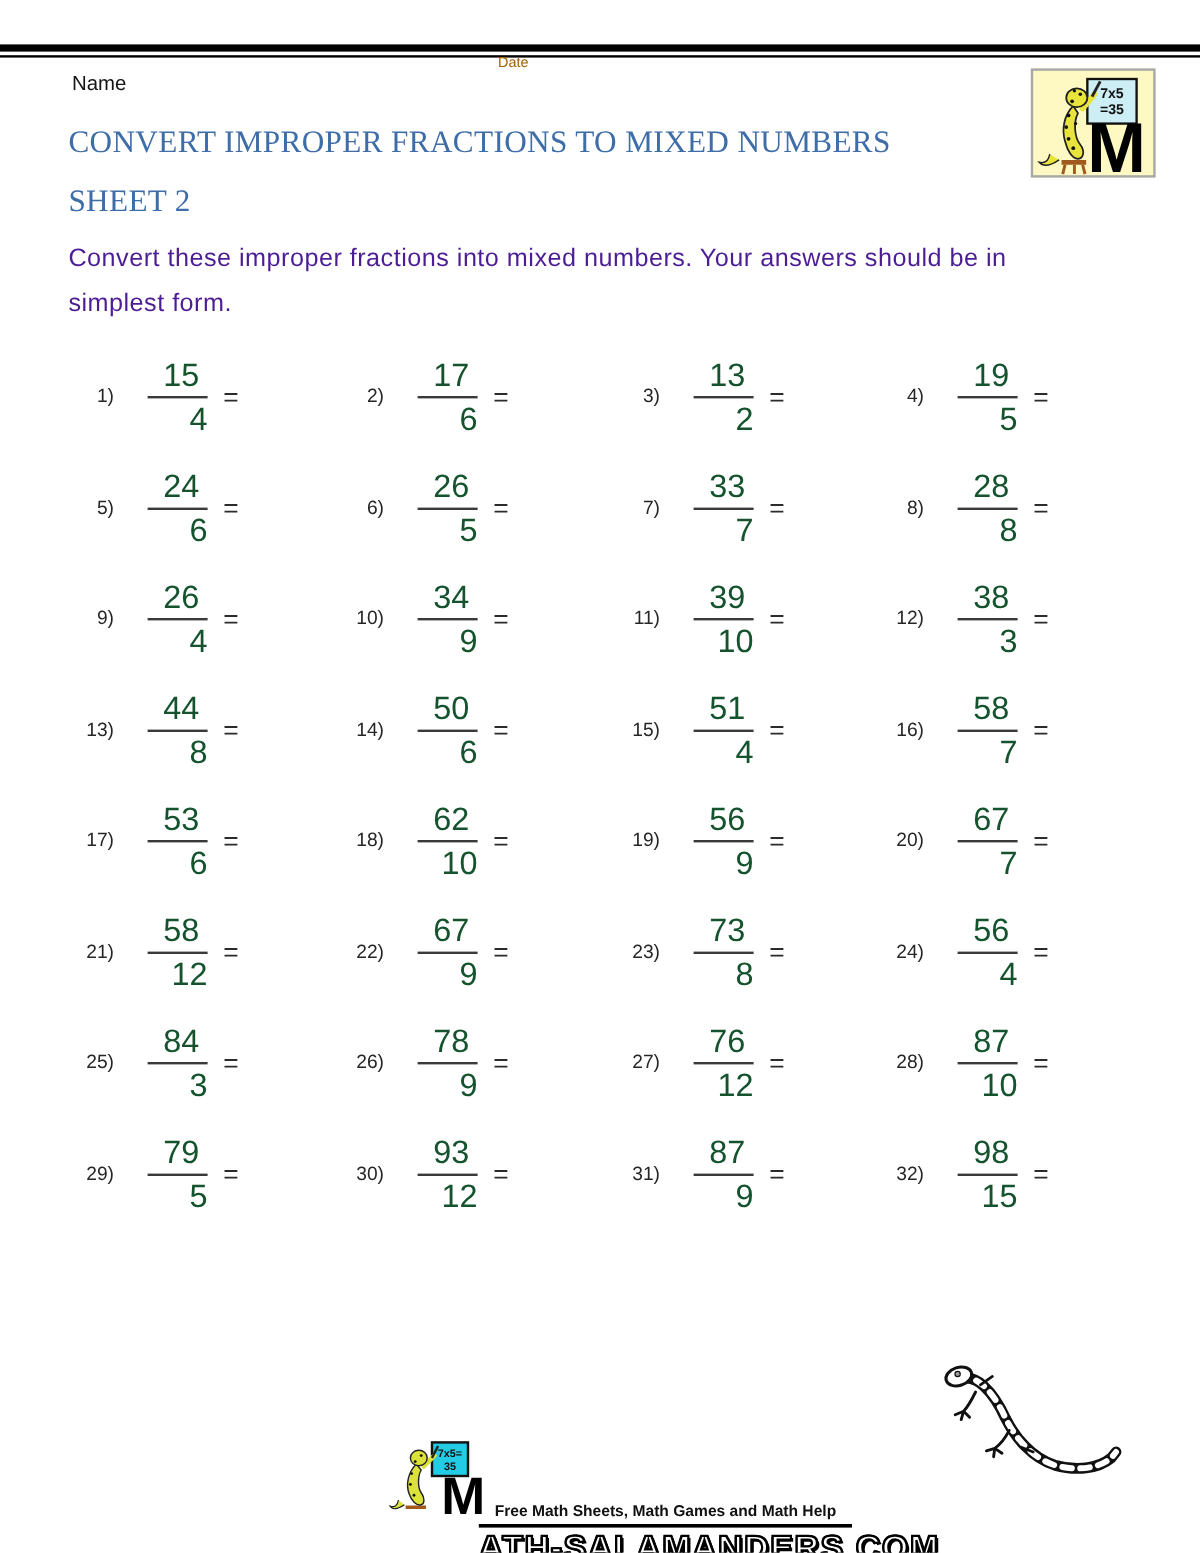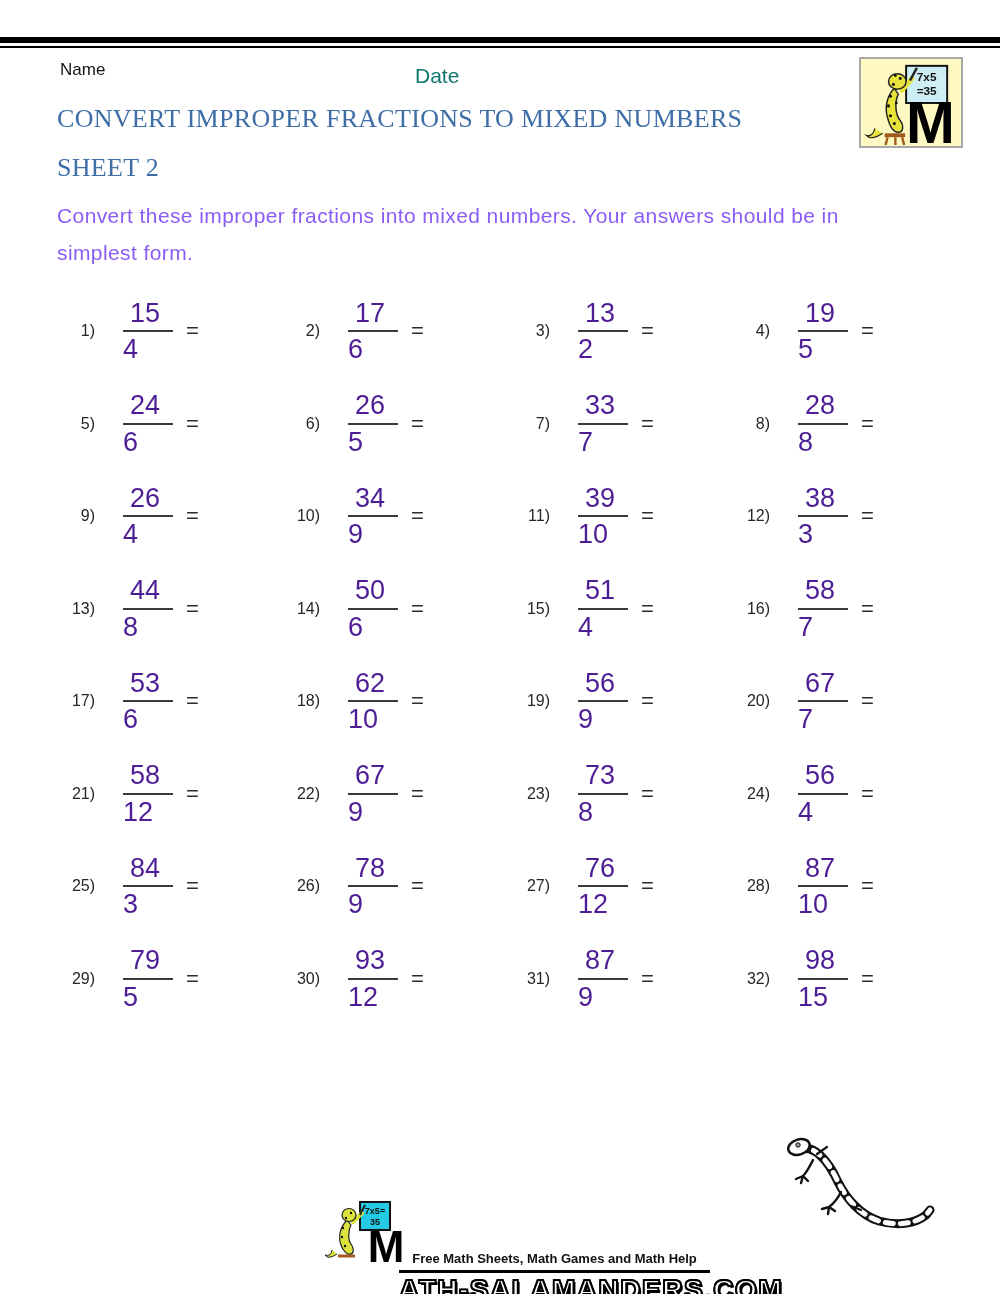--- a/index.html
+++ b/index.html
@@ -4,39 +4,39 @@
 <style>
   html,body { margin:0; padding:0; background:#fff; }
   body { font-family:"Liberation Sans", sans-serif; }
   .page { position:relative; width:1000px; height:1294px; background:#ffffff; overflow:hidden; }
 
   
   .rule-thick { position:absolute; left:0; top:37px; width:100%; height:6px; background:#000; }
   .rule-thin  { position:absolute; left:0; top:46px; width:100%; height:2px; background:#000; }
 
   .name-label { position:absolute; left:60px;  top:60px; font-size:17px; color:#151515; }
-  .date-label { position:absolute; left:415px; top:64px; font-size:21px; color:#0f766e; }
+  .date-label { position:absolute; left:415px; top:45px; font-size:12px; color:#a16207; }
 
   .logo-box { position:absolute; left:859px; top:57px; width:104px; height:91px;
               border:2px solid #a8a8a8; background:#fef9c3; box-sizing:border-box; }
 
   .title { position:absolute; left:57px; top:94px; white-space:nowrap;
            font-family:"Liberation Serif", serif; font-size:26px; line-height:49px;
            color:#3E6DA8; letter-spacing:0.3px; }
 
   .instructions { position:absolute; left:57px; top:197px; font-size:21px; line-height:37px;
-                  color:#8b5cf6; letter-spacing:0.4px; }
+                  color:#4c1d95; letter-spacing:0.4px; }
 
   
   .grid { position:absolute; left:55px; top:285px;
           display:grid; grid-template-columns:225px 230px 220px 215px; grid-auto-rows:92.5px; }
   .problem { display:flex; align-items:center; }
   .pnum { flex:none; width:40px; text-align:right; font-size:16px; color:#262626; }
-  .frac { margin-left:28px; text-align:left; min-width:50px; font-size:27px;
-          line-height:1.05; color:#4c1d95; }
+  .frac { margin-left:28px; text-align:right; min-width:50px; font-size:27px;
+          line-height:1.05; color:#14532d; }
   .fnum { display:block; padding:0 7px 3px; border-bottom:2px solid #3a3a3a; }
   .fden { display:block; padding-top:3px; }
   .eq   { margin-left:13px; font-size:22px; color:#2b2b2b; }
 
   
   .footer-logo { position:absolute; left:323px; top:1200px; width:90px; height:64px; }
   .footer-text { position:absolute; left:399px; top:1203px; width:311px; text-align:center;margin-top:48px; }
   .tagline { font-size:13px; font-weight:bold; color:#111; white-space:nowrap; }
   .footer-rule { height:3px; background:#000; margin:4px 0 0 0; }
   .site { margin-top:1px; font-size:28px; font-weight:bold; letter-spacing:1.5px;

